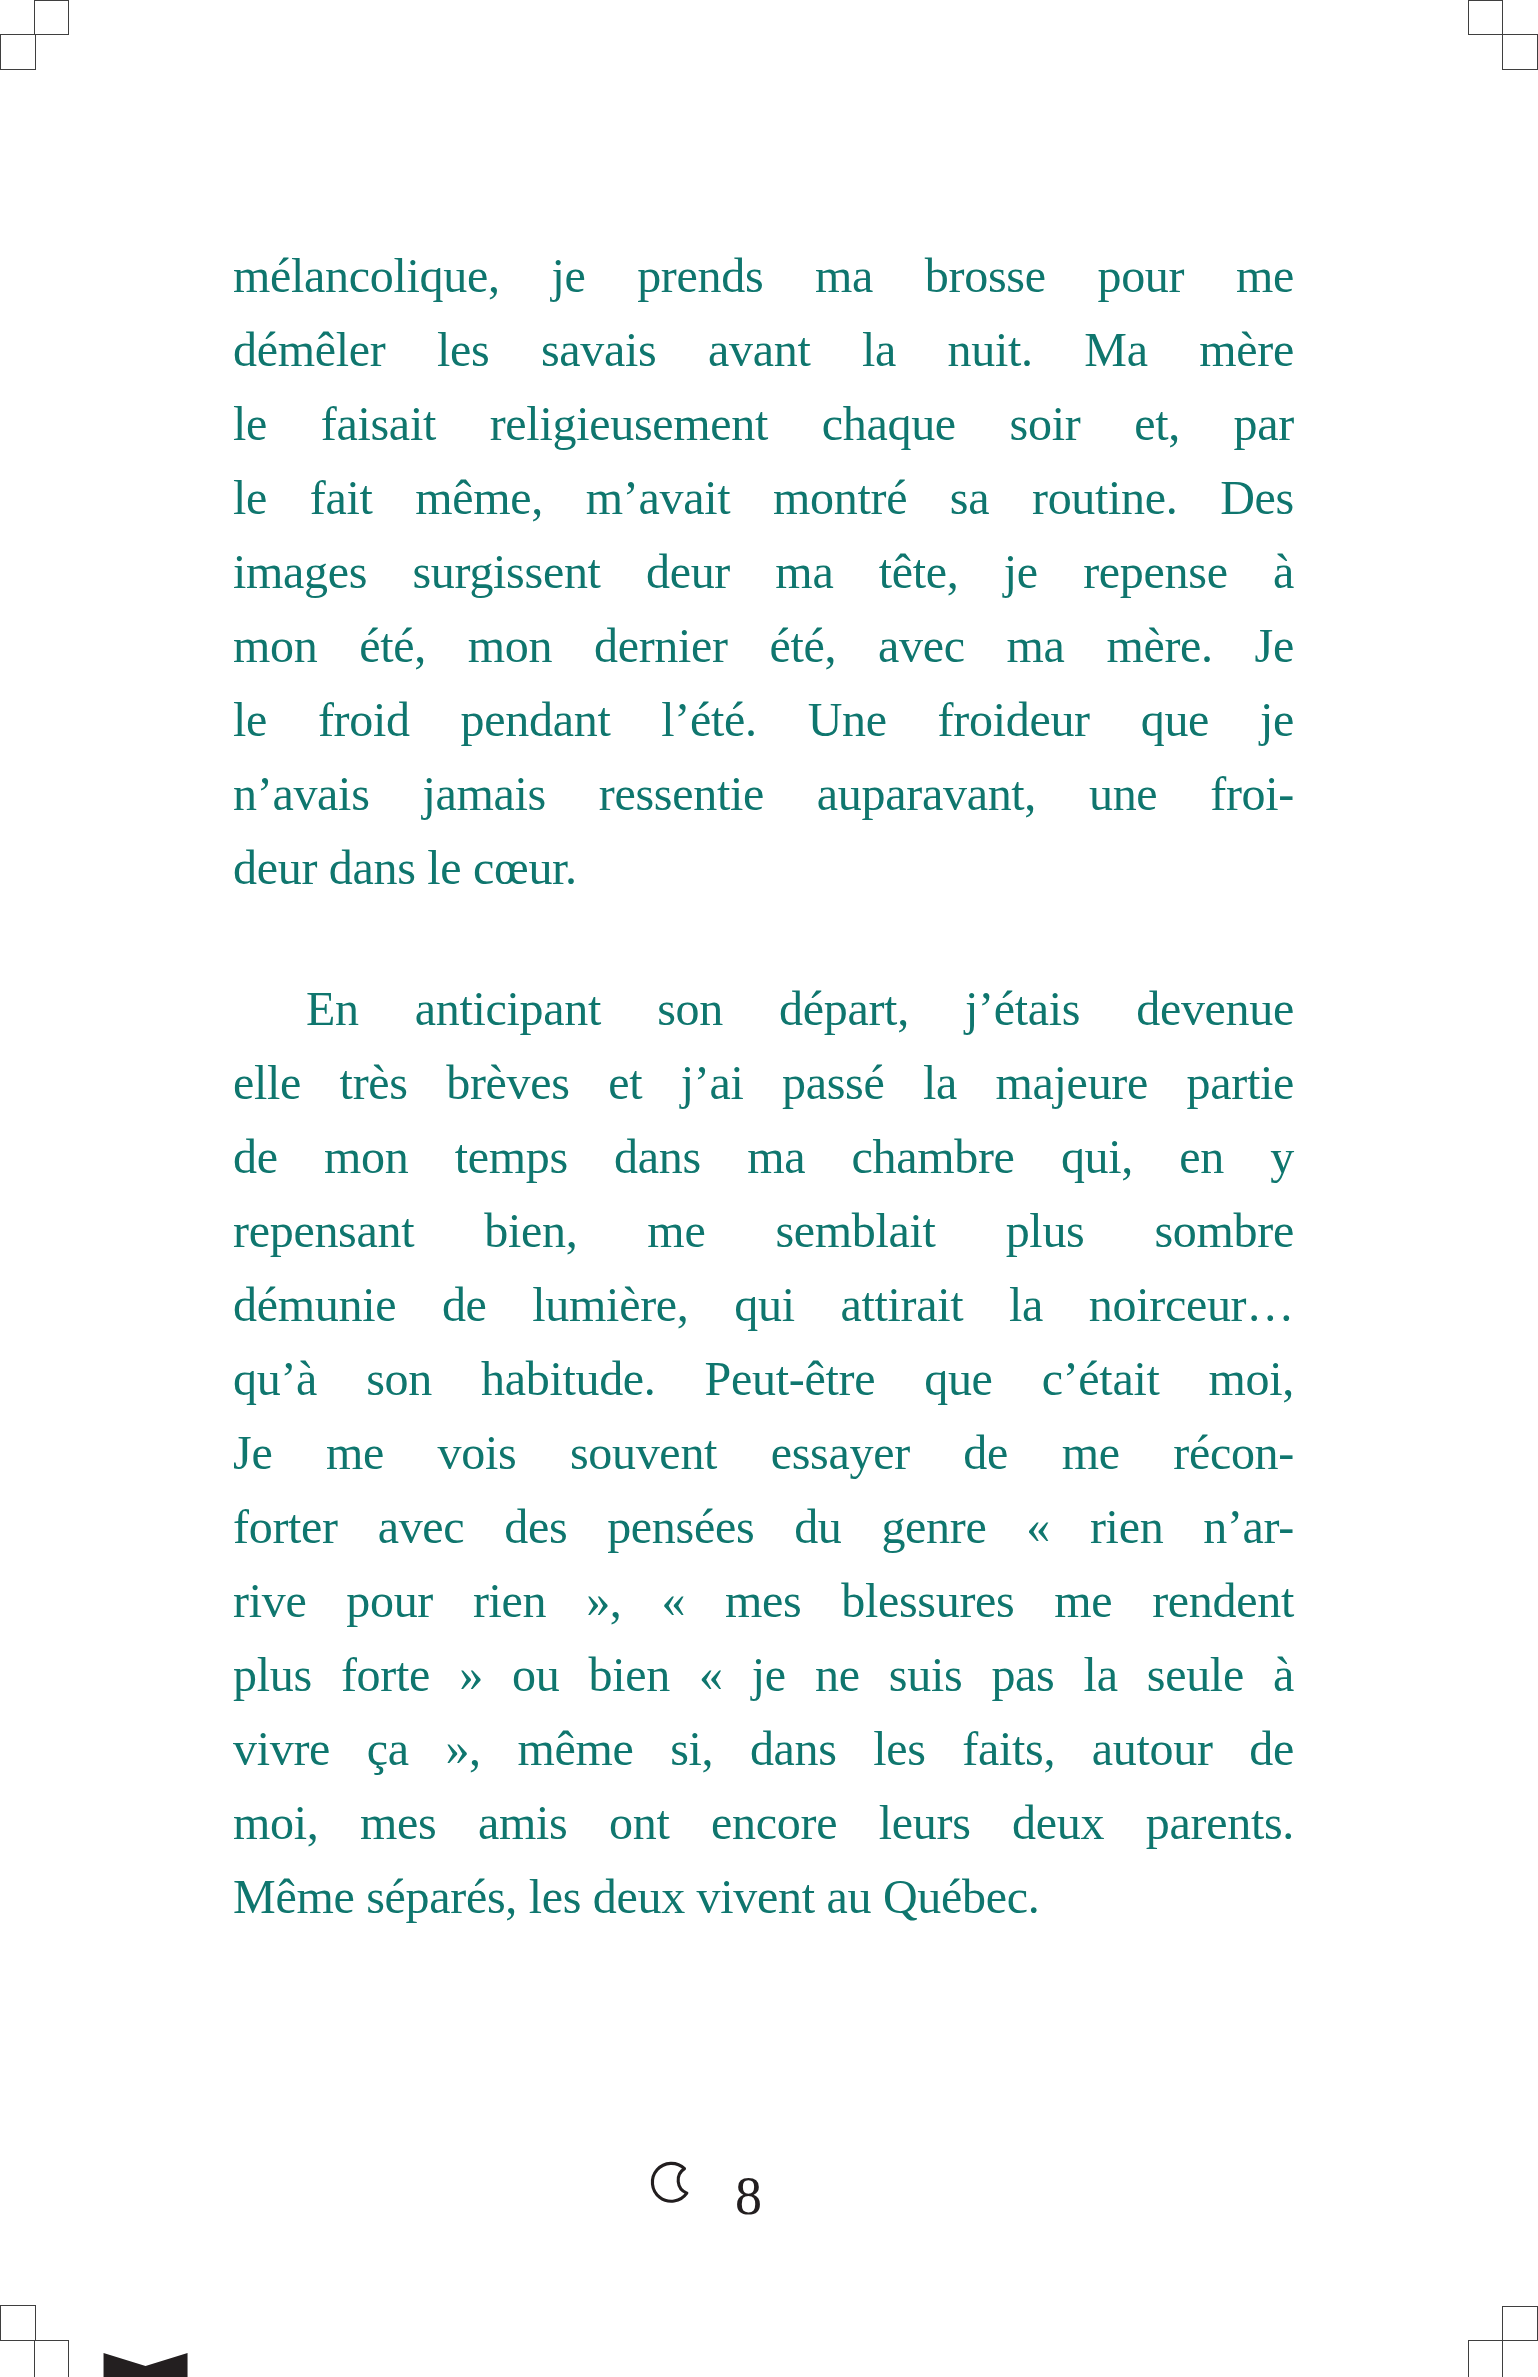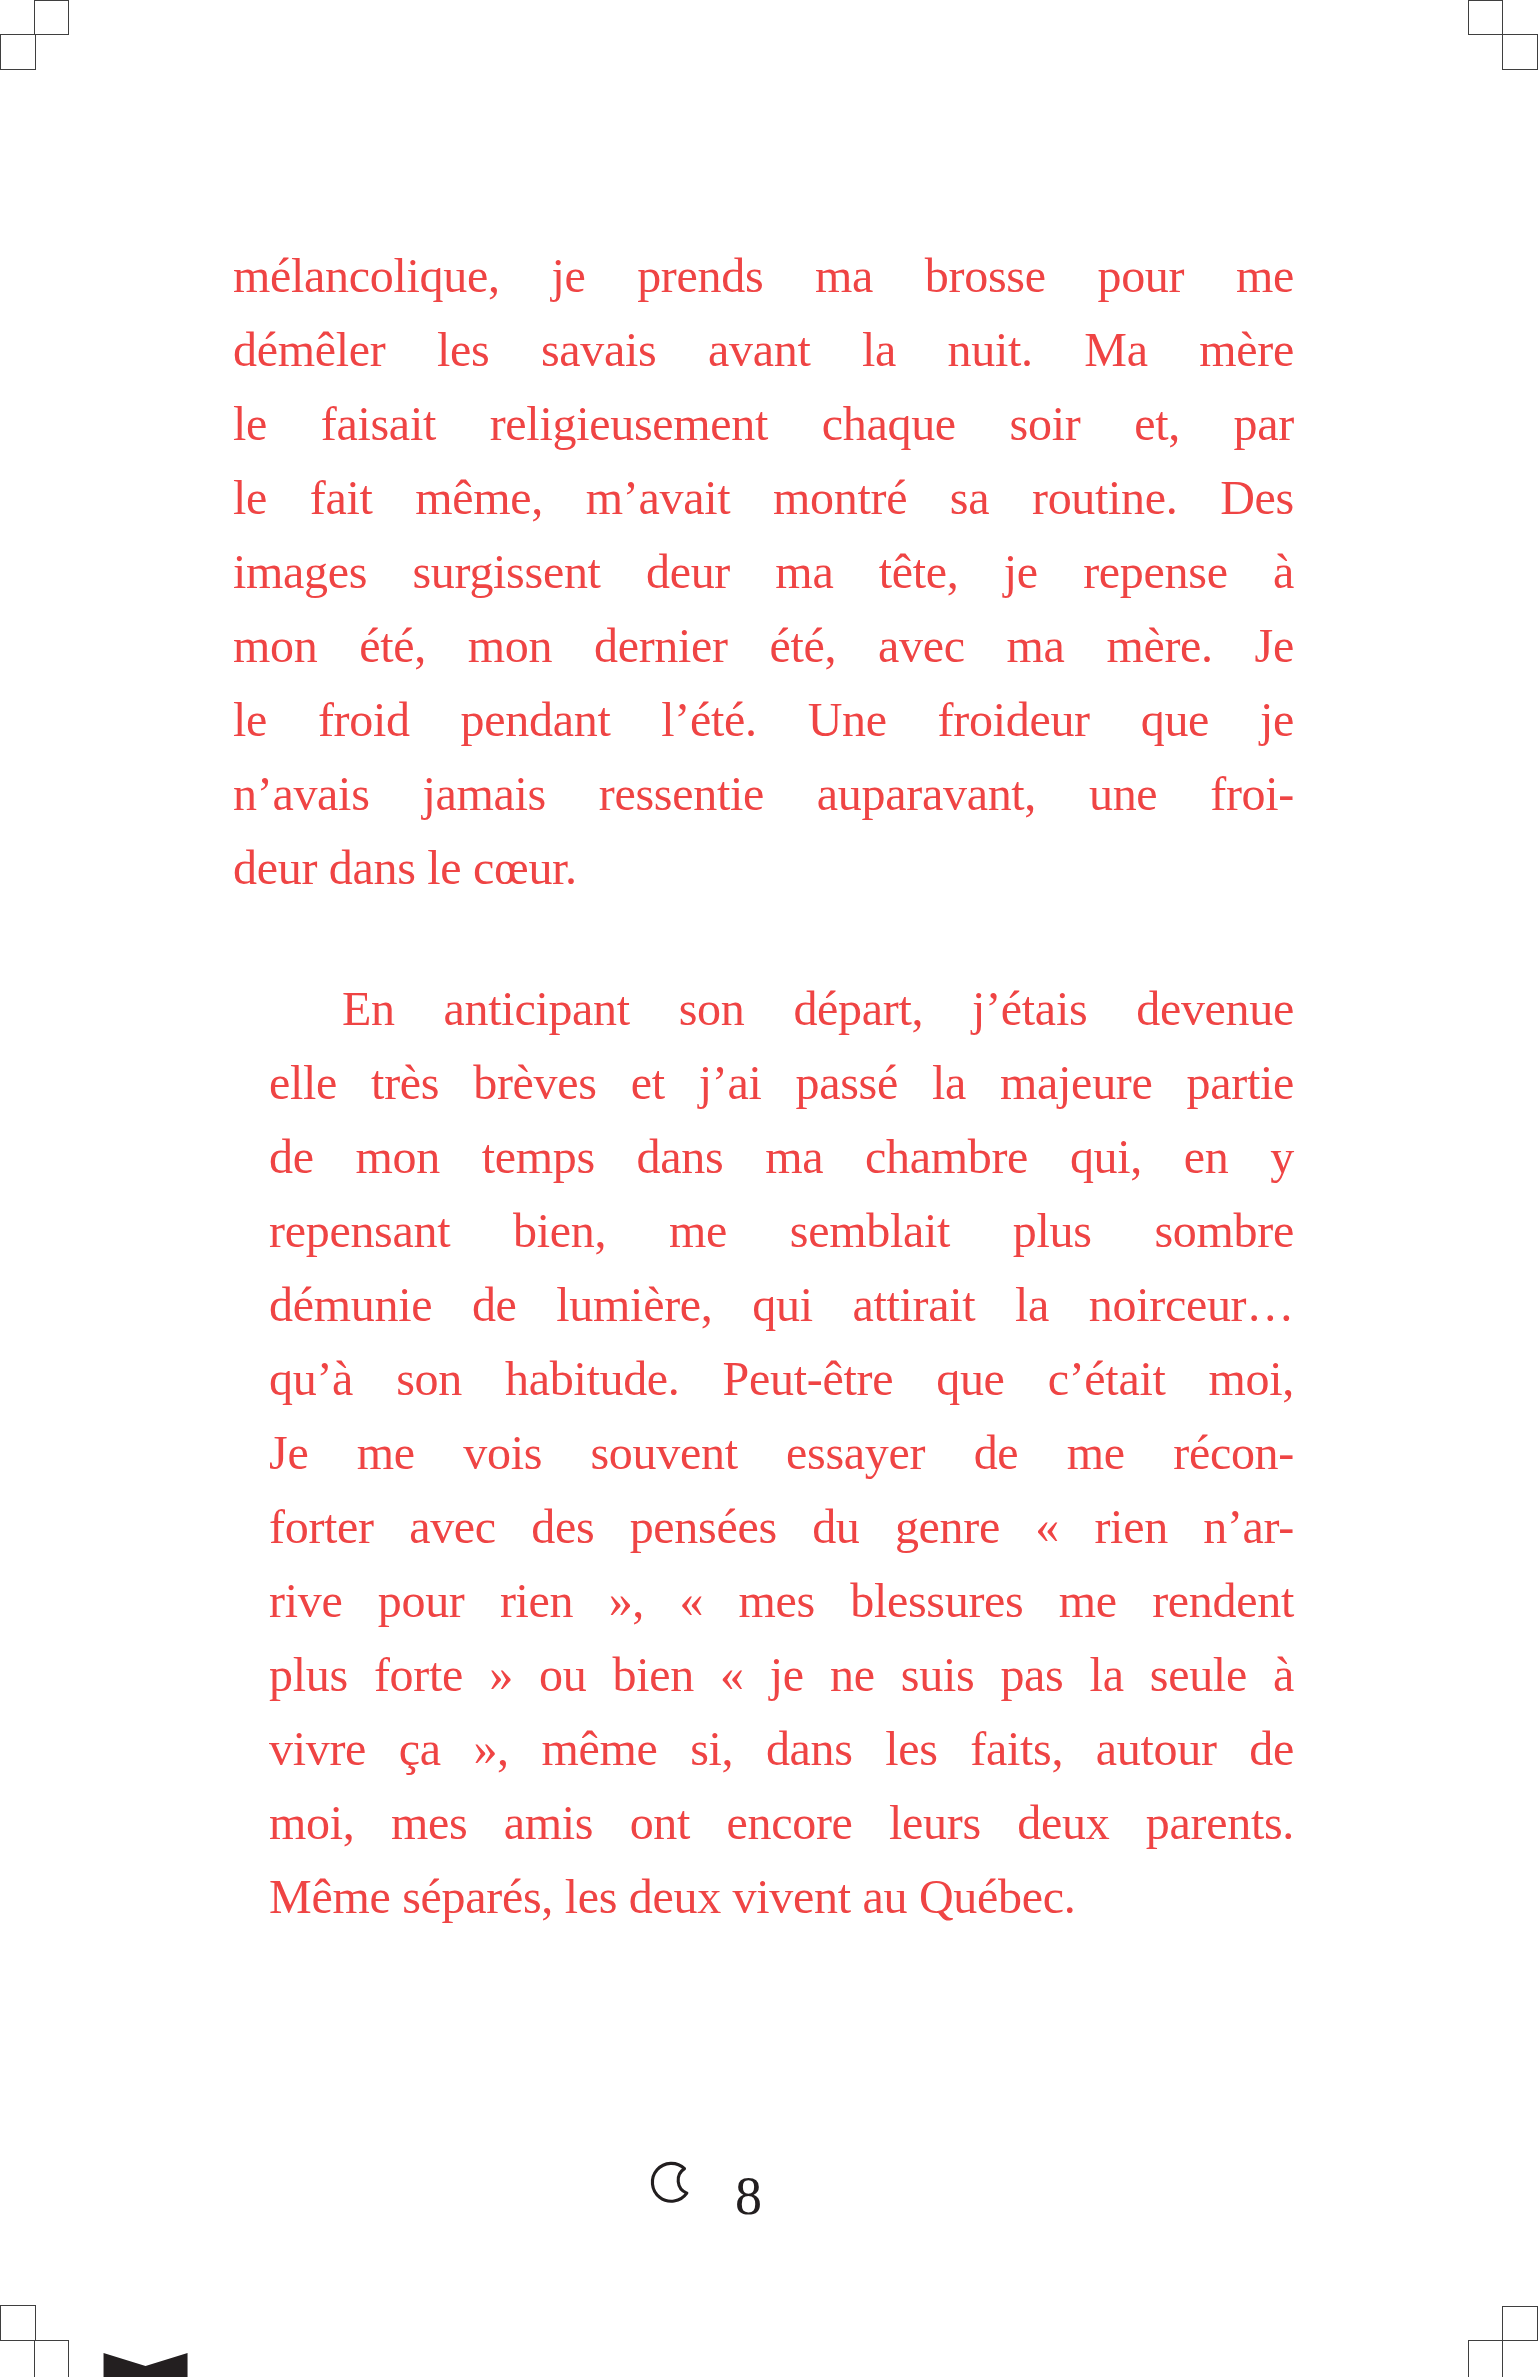--- a/index.html
+++ b/index.html
@@ -27,25 +27,25 @@
     background: transparent;
   }
   
   .textblock {
     position: absolute;
     left: 233px;
     top: 239px;
     width: 1061px;
     font-size: 48px;
     line-height: 74px;
-    color: #ef4444;
+    color: #0f766e;
     letter-spacing: -0.3px;
   }
   .para { margin: 0; padding: 0; }
-  .para2 { margin-top: 67px; margin-left: 36px; }
+  .para2 { margin-top: 67px; }
   .line {
     text-align: justify;
     text-align-last: justify;
   }
   .line.lastline {
     text-align-last: left;
   }
   .line.firstindent {
     text-indent: 73px;
   }

